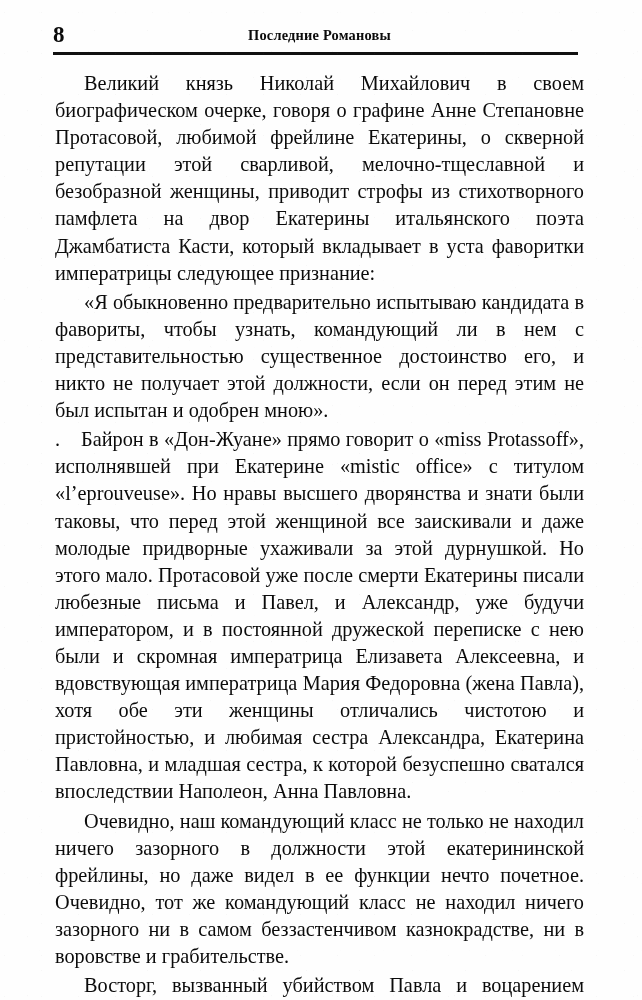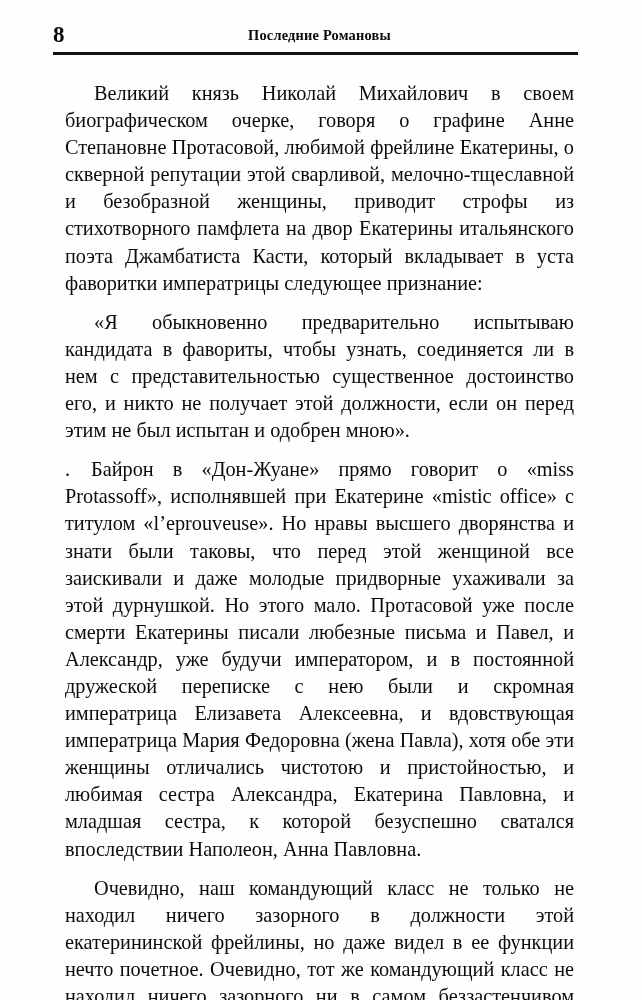--- a/index.html
+++ b/index.html
@@ -64,21 +64,21 @@
 
   
   .textblock {
     position: absolute;
     left: 53px;
     top: 68px;
     width: 533px;
   }
 
   p.para {
-    margin: 12px;
+    margin: 2px;
     font-size: 20.3px;
     line-height: 27.1px;
     text-align: justify;
     text-indent: 29px;
     word-spacing: 0.1px;
     hyphens: manual;
   }
 
   
   p.para .lead-dot {
@@ -108,20 +108,20 @@
   <div class="running-head">
     <div class="folio">8</div>
     <div class="head-title">Последние Романовы</div>
   </div>
 
   <div class="head-rule"></div>
 
   <div class="textblock">
 
   <p class="para"><span>Великий князь Николай Михайлович в своем биографическом очерке, говоря о графине Анне Степановне Протасовой, любимой фрейлине Екатерины, о скверной репутации этой сварливой, мелочно-тщеславной и безобразной женщины, приводит строфы из стихотворного памфлета на двор Екатерины итальянского поэта Джамбатиста Касти, который вкладывает в уста фаворитки императрицы следующее признание:</span></p>
-      <p class="para"><span>«Я обыкновенно предварительно испытываю кандидата в фавориты, чтобы узнать, соединяется ли в нем с представительностью существенное достоинство его, и никто не получает этой должности, если он перед этим не был испытан и одобрен мною».</span></p>
+      <p class="para"><span>«Я обыкновенно предварительно испытываю кандидата в фавориты, чтобы узнать, командующий ли в нем с представительностью существенное достоинство его, и никто не получает этой должности, если он перед этим не был испытан и одобрен мною».</span></p>
       <p class="para" style="text-indent: 0px;"><span class="lead-dot">.</span><span>Байрон в «Дон-Жуане» прямо говорит о «miss Protassoff», исполнявшей при Екатерине «mistic office» с титулом «l’eprouveuse». Но нравы высшего дворянства и знати были таковы, что перед этой женщиной все заискивали и даже молодые придворные ухаживали за этой дурнушкой. Но этого мало. Протасовой уже после смерти Екатерины писали любезные письма и Павел, и Александр, уже будучи императором, и в постоянной дружеской переписке с нею были и скромная императрица Елизавета Алексеевна, и вдовствующая императрица Мария Федоровна (жена Павла), хотя обе эти женщины отличались чистотою и пристойностью, и любимая сестра Александра, Екатерина Павловна, и младшая сестра, к которой безуспешно сватался впоследствии Наполеон, Анна Павловна.</span></p>
       <p class="para"><span>Очевидно, наш командующий класс не только не находил ничего зазорного в должности этой екатерининской фрейлины, но даже видел в ее функции нечто почетное. Очевидно, тот же командующий класс не находил ничего зазорного ни в самом беззастенчивом казнокрадстве, ни в воровстве и грабительстве.</span></p>
       <p class="para"><span>Восторг, вызванный убийством Павла и воцарением Александра, объясняется не тем только, что Павел поражал безумным деспотизмом, а Александр питал «вольнолюбивые» мечты. Даже не исключительно тем объясняется эта радость, что обезумевший самодержец стал опасен</span></p>
     </div>
 
   <div class="noise"></div>
 </div>
 
 </body></html>

